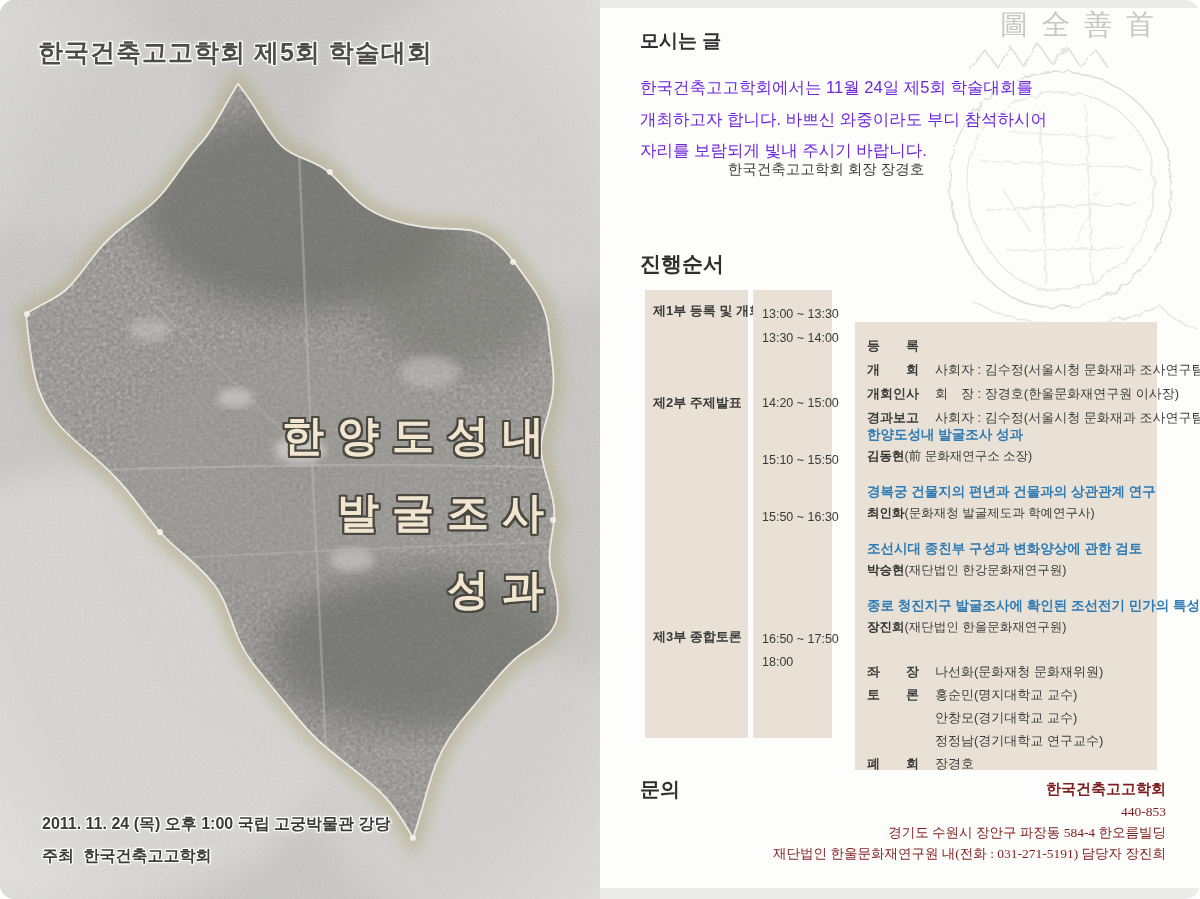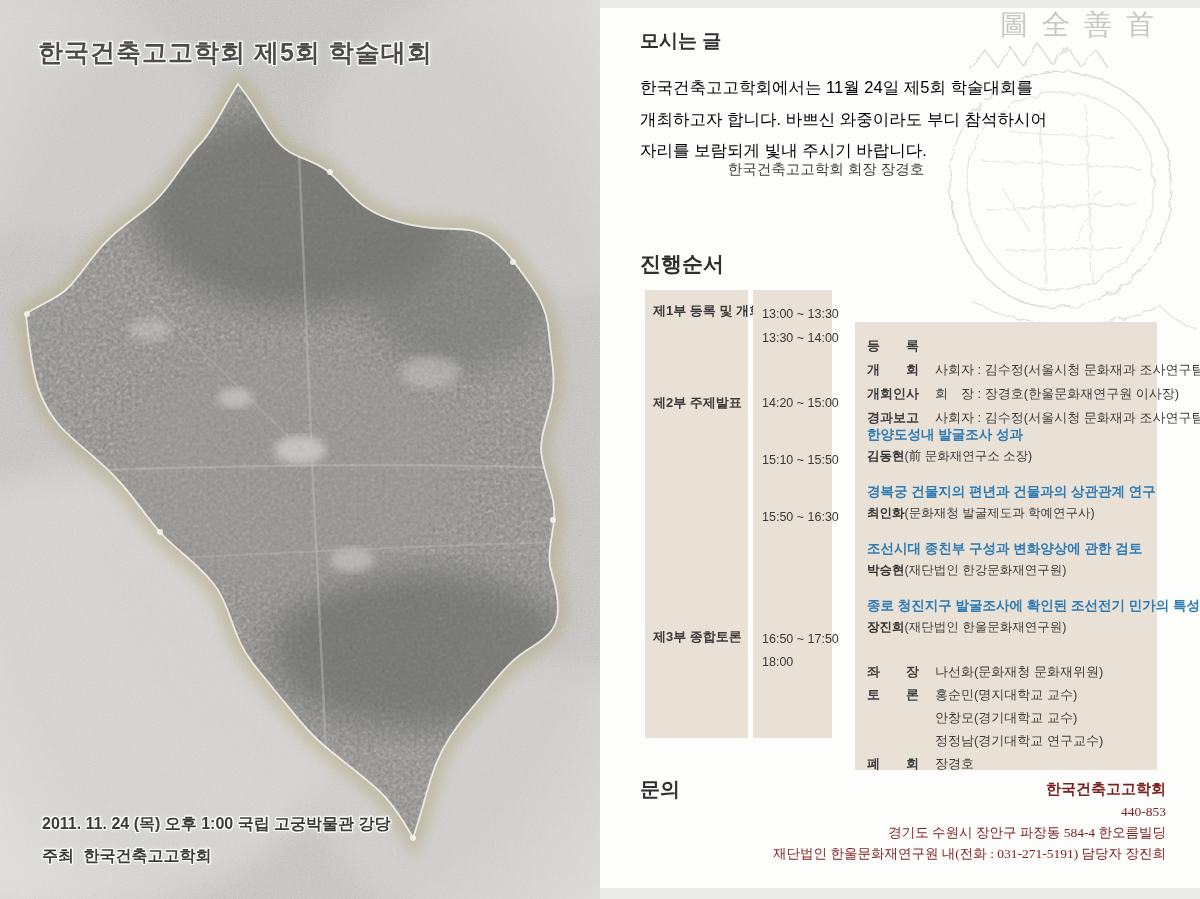--- a/index.html
+++ b/index.html
@@ -1,17 +1,17 @@
 <!DOCTYPE html>
 <html><head>
 <meta charset="utf-8">
 <style>
   html,body{margin:0;padding:0;background:#ffffff;}
   .poster{position:relative;width:1200px;height:899px;overflow:hidden;
-          font-family:"Liberation Sans","DejaVu Sans",sans-serif;color:#3c3c3c;}
+          font-family:"Liberation Sans","DejaVu Sans",sans-serif;color:#3c3c3c;border-radius:15px;}
 
   
   .map-panel{position:absolute;left:0;top:0;width:600px;height:899px;background:#c6c5c2;overflow:hidden;}
   .map-panel svg{position:absolute;left:0;top:0;}
 
   .outline-white{
     text-shadow:-1px -1px 0 #fff,1px -1px 0 #fff,-1px 1px 0 #fff,1px 1px 0 #fff,
                  0 -1px 0 #fff,0 1px 0 #fff,-1px 0 0 #fff,1px 0 0 #fff,0 0 5px rgba(255,255,255,.85);}
   .map-title{position:absolute;left:38px;top:36px;font-size:25px;font-weight:bold;
              letter-spacing:1px;color:#4d4c4a;}
@@ -27,21 +27,21 @@
   .info-panel{position:absolute;left:600px;top:0;width:600px;height:899px;background:#fdfdfc;}
   .edge-strip{position:absolute;left:0;width:600px;background:#ebebe9;}
   .edge-strip.top{top:0;height:8px;}
   .edge-strip.bottom{bottom:0;height:11px;}
 
   .old-map-sketch{position:absolute;right:0;top:0;width:290px;height:400px;opacity:.55;}
   .seal{position:absolute;right:32px;top:6px;font-family:"DejaVu Serif","Liberation Serif",serif;
         font-size:28px;letter-spacing:14px;color:#c9c7c3;}
 
   .invite-heading{position:absolute;left:40px;top:28px;font-size:19px;font-weight:bold;color:#2f2f2f;}
-  .invite-body{position:absolute;left:40px;top:72px;font-size:16.5px;line-height:31.5px;color:#000000;}
+  .invite-body{position:absolute;left:40px;top:72px;font-size:16.5px;line-height:31.5px;color:#6d28d9;}
   .invite-sign{position:absolute;left:40px;top:160px;width:372px;text-align:center;
                font-size:14.5px;color:#3d3d3d;}
 
   .program-heading{position:absolute;left:40px;top:250px;font-size:21px;font-weight:bold;color:#2f2f2f;}
 
   .schedule{position:absolute;left:45px;top:290px;width:512px;height:448px;}
   .col{position:absolute;top:0;height:448px;background:#e9e0d6;}
   .col1{left:0;width:103px;}
   .col2{left:108px;width:79px;}
   .col3{left:210px;width:302px;margin-top:32px;}
@@ -144,20 +144,25 @@
           <circle cx="413" cy="838" r="3"></circle>
         <circle cx="160" cy="532" r="3"></circle>
           <circle cx="27" cy="314" r="3"></circle>
       </g>
 
       <rect x="0" y="0" width="600" height="899" fill="url(#vign)"></rect>
     </svg>
 
     <div class="map-title outline-white">한국건축고고학회 제5회 학술대회</div>
 
+    <div class="headline">
+      <span class="hl">한양도성내</span>
+      <span class="hl">발굴조사</span>
+      <span class="hl">성과</span>
+    </div>
 
     <div class="map-date outline-white">2011. 11. 24 (목) 오후 1:00 국립 고궁박물관 강당</div>
     <div class="map-host outline-white">주최 한국건축고고학회</div>
   </div>
 
   <div class="info-panel">
 
     <svg class="old-map-sketch" viewBox="0 0 290 400">
       <defs>
         <filter id="rough">

